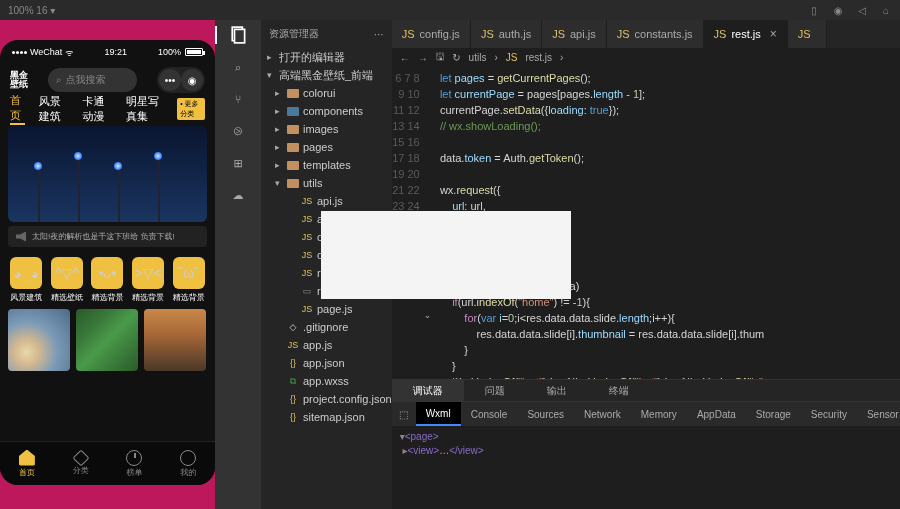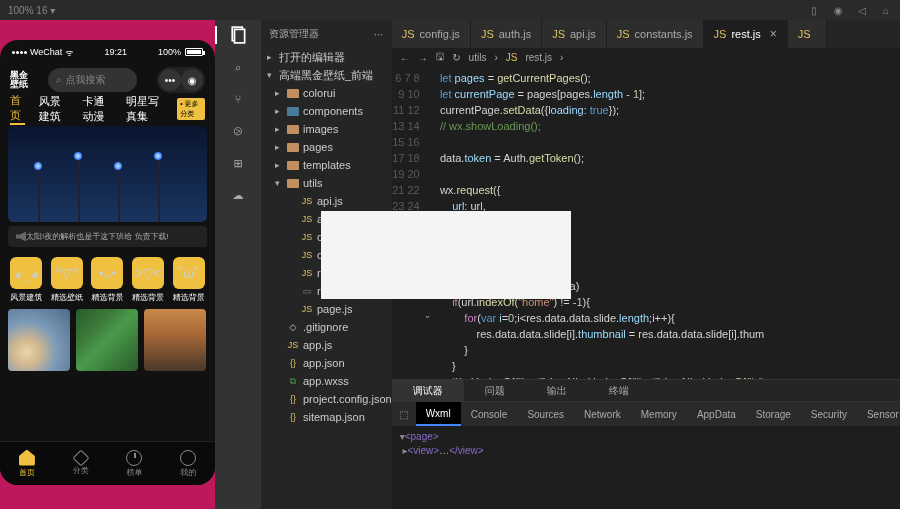--- a/index.html
+++ b/index.html
@@ -18,21 +18,21 @@
 .head{display:flex;align-items:center;padding:0 10px;gap:20px;height:32px}
 .logo{color:#fff;font-size:9px;font-weight:bold;line-height:1}
 .search{flex:1;background:#333;border-radius:14px;height:24px;display:flex;align-items:center;padding:0 8px;color:#888;font-size:10px;gap:4px}.cap{width:22px;height:22px;border-radius:11px;background:#333;display:flex;align-items:center;justify-content:center;color:#fff;font-size:10px}
 .caps2{background:#222;border-radius:14px;padding:2px;display:flex}
 .tabs{display:flex;padding:0 10px;gap:14px;color:#fff;font-size:11px;height:26px;align-items:center}
 .tabs .t.active{color:#f0c040;border-bottom:2px solid #f0c040}
 .tabs .more{margin-left:auto;background:#f0c040;color:#000;font-size:7px;padding:1px 3px;border-radius:2px}
 .hero{margin:4px 8px;height:96px;border-radius:6px;overflow:hidden;position:relative;background:linear-gradient(180deg,#0a1530 0%,#1a3560 100%)}
 .hero .lights{position:absolute;inset:0}
 .hero .pole{position:absolute;bottom:0;width:2px;background:#223}.hero .lamp{position:absolute;width:8px;height:8px;background:radial-gradient(circle,#cef 0%,#48f 60%,transparent 100%);border-radius:50%}
-.banner{margin:4px 8px;background:#222;border-radius:4px;padding:5px 8px;color:#aaa;font-size:8px;display:flex;align-items:center;}
+.banner{margin:4px 8px;background:#222;border-radius:4px;padding:5px 8px;color:#aaa;font-size:8px;display:flex;align-items:center;gap:6px}
 .banner .spk{width:10px;height:10px;background:#666;clip-path:polygon(0 30%,40% 30%,100% 0,100% 100%,40% 70%,0 70%)}
 .cats{display:flex;justify-content:space-around;padding:6px 6px}
 .cat{display:flex;flex-direction:column;align-items:center;gap:3px}
 .cat .face{width:32px;height:32px;background:#f0c040;border-radius:6px;display:flex;align-items:center;justify-content:center;font-size:14px}
 .cat .lbl{color:#fff;font-size:8px}
 .sect{color:#fff;font-size:13px;font-weight:bold;padding:6px 10px}
 .walls{display:flex;gap:6px;padding:0 8px}
 .wall{width:62px;height:62px;border-radius:4px}
 .w1{background:radial-gradient(ellipse at 30% 70%,#e8d8a8 0%,#d4b890 20%,#7a9ab8 50%,#4a6a88 100%)}
 .w2{background:linear-gradient(135deg,#2a5a2a 0%,#3a7a3a 30%,#4a9a4a 50%,#2a5a2a 100%)}

